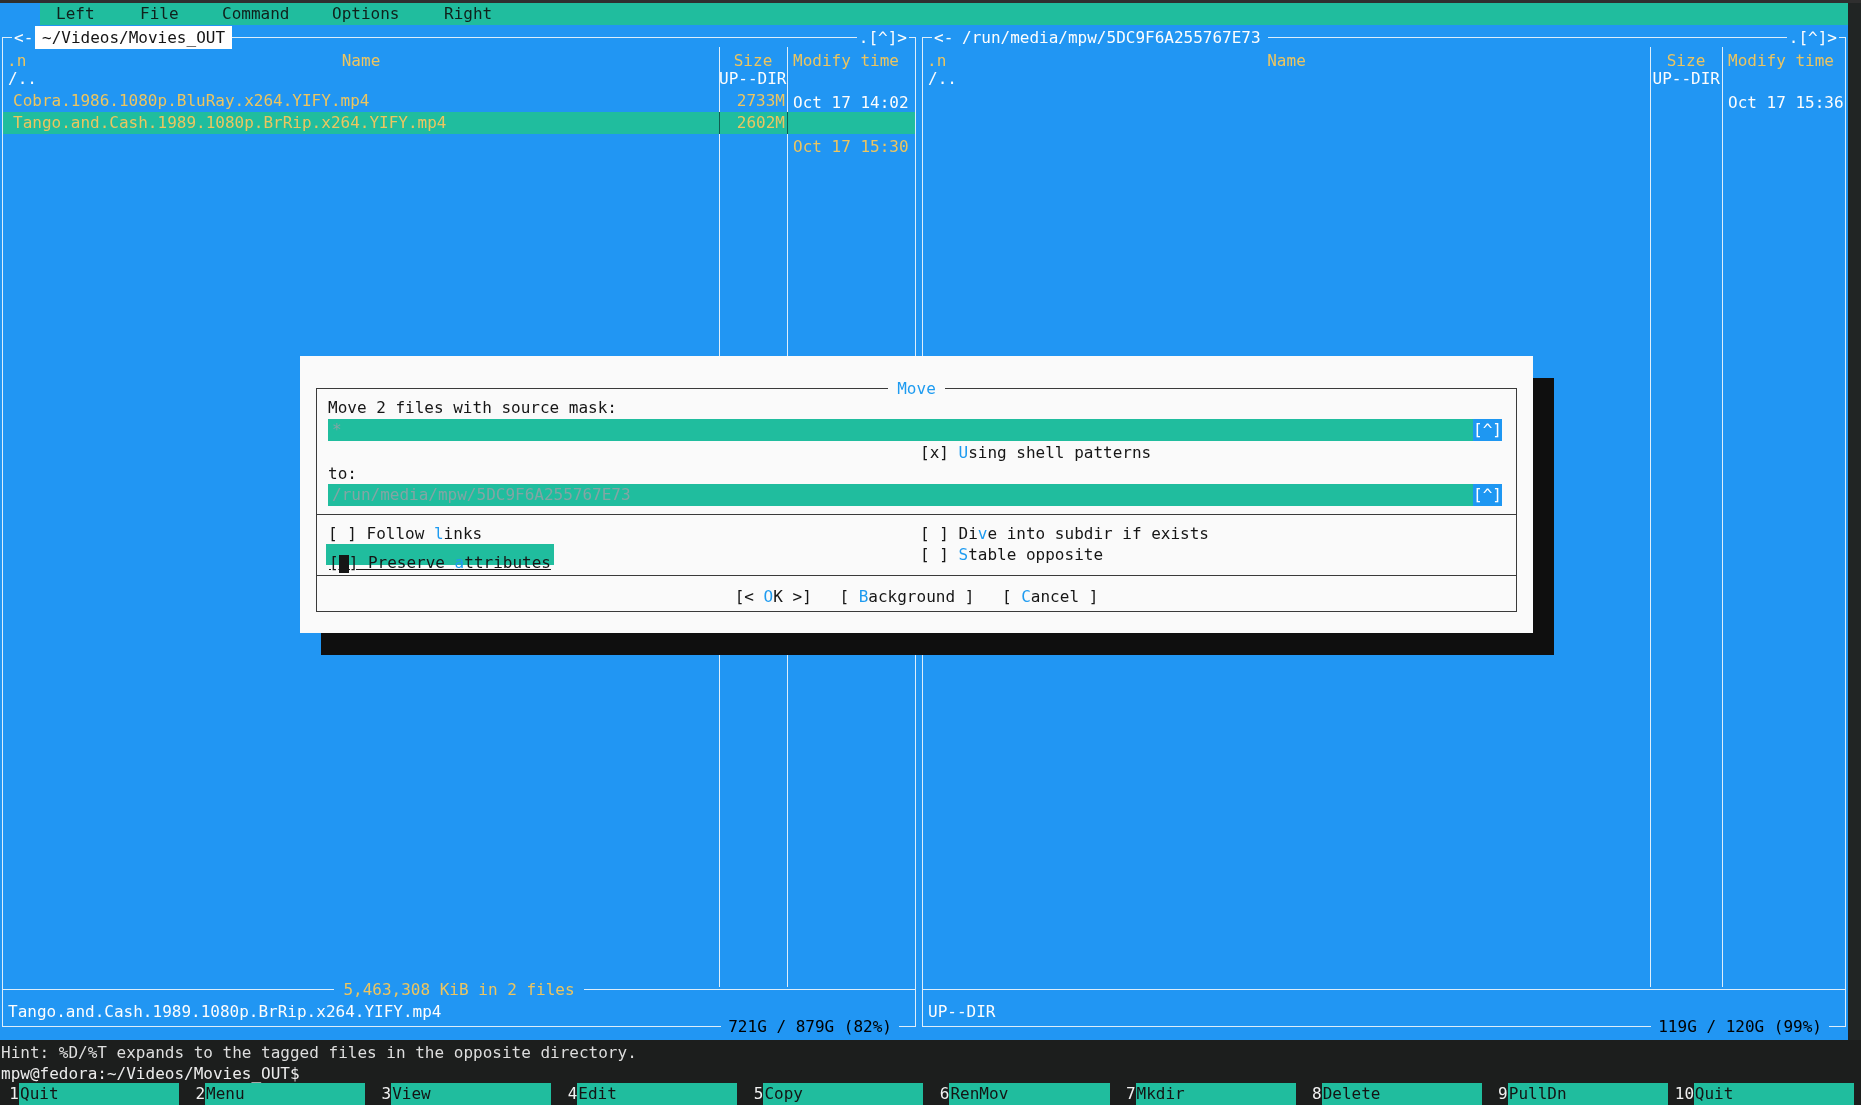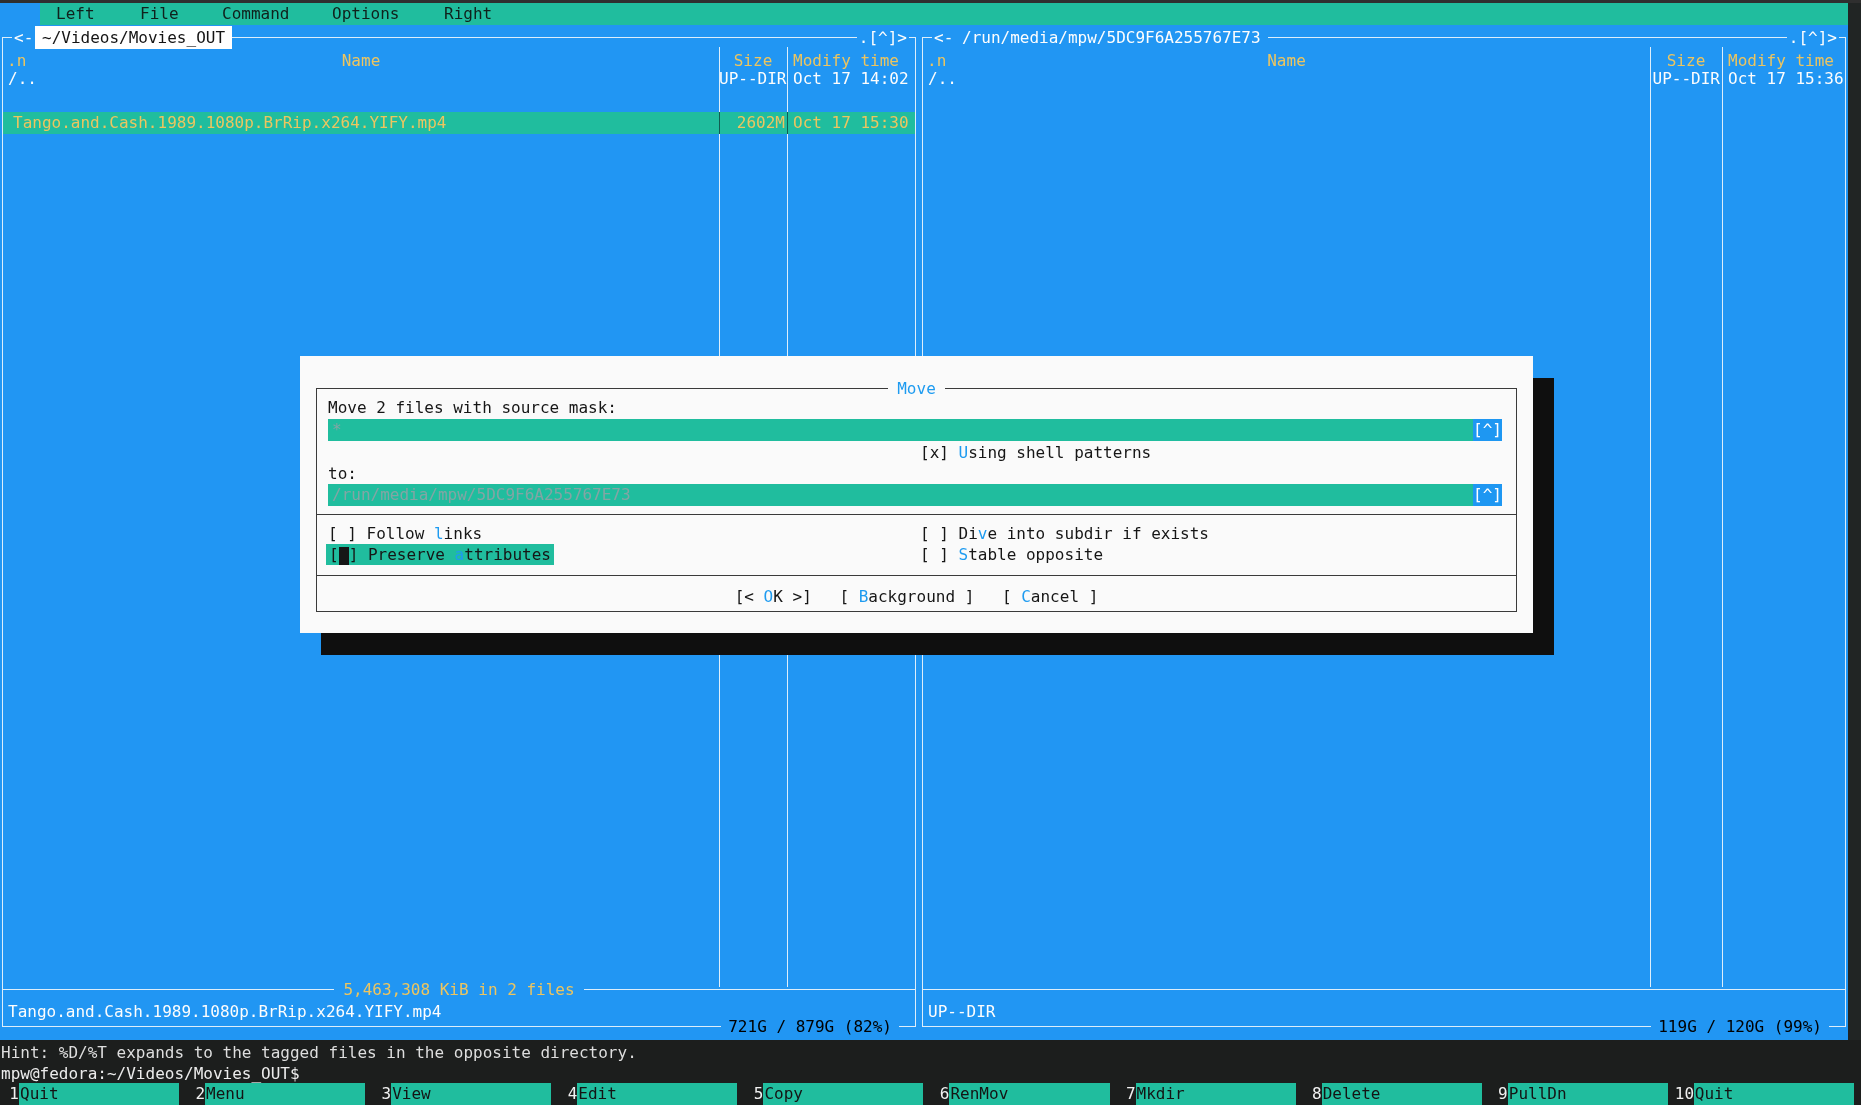--- a/index.html
+++ b/index.html
@@ -31,21 +31,21 @@
 
   .hdr { position:absolute; top:12px; height:21px; color:#edc55f; }
   .hdr-sort { left:4px; }
   .hdr-name { text-align:center; }
   .hdr-size { text-align:center; }
 
   .row { position:absolute; left:0; right:0; height:22px; line-height:22px; }
   .row .cell-name { position:absolute; left:0; padding-left:10px; overflow:hidden; white-space:pre; }
   .row.dir .cell-name { padding-left:5px; }
   .row .cell-size { position:absolute; text-align:right; white-space:pre; }
-  .row .cell-time { position:absolute; white-space:pre; }
+  .row .cell-time { position:absolute; white-space:pre;margin-top:24px; }
   .row.tagged { color:#edc55f; }
   .row.sel { background:#20bd9e; color:#edc55f; }
   .dsep { position:absolute; top:0; bottom:0; width:1px; background:rgba(10,40,40,.65); }
 
   
   .panel-left .vsep.s1 { left:716px; } .panel-left .vsep.s2 { left:784px; }
   .panel-left .hdr-name { left:0; width:716px; }
   .panel-left .hdr-size { left:716px; width:68px; }
   .panel-left .hdr-time { left:790px; }
   .panel-left .cell-name { width:714px; }
@@ -76,21 +76,21 @@
   .d-title span { background:#fafafa; padding:0 9px; color:#1e9bf0; }
   .d-label1 { position:absolute; left:28px; top:41px; }
   .d-label2 { position:absolute; left:28px; top:107px; }
   .d-input { position:absolute; left:28px; width:1174px; height:22px; background:#20bd9e; display:flex; line-height:22px; }
   .d-input1 { top:63px; } .d-input2 { top:128px; }
   .d-input-text { flex:1; padding-left:4px; color:#83a5a4; overflow:hidden; }
   .d-hist { width:29px; background:#1e97f2; color:#ffffff; text-align:center; cursor:pointer; }
   .d-check { position:absolute; height:21px; line-height:21px; cursor:default; }
   .cb-shell { left:620px; top:86px; }
   .cb-follow { left:28px; top:167px; }
-  .cb-preserve { left:26px; top:188px; background:#20bd9e; padding:0 3px; }
+  .cb-preserve { left:26px; top:188px; background:#20bd9e; padding:8px 3px;text-decoration:underline; }
   .cb-dive { left:620px; top:167px; }
   .cb-stable { left:620px; top:188px; }
   .cursor-block { display:inline-block; width:10px; height:18px; background:#161616; vertical-align:-3px; }
   .hot { color:#1e9bf0; }
   .d-hline { position:absolute; left:16px; right:16px; height:1px; background:#3a3a3a; }
   .h1 { top:158px; } .h2 { top:219px; }
   .d-buttons { position:absolute; top:230px; left:0; width:100%; text-align:center; }
   .d-btn { display:inline-block; margin:0 9px; cursor:pointer; }
 
   
@@ -128,20 +128,25 @@
     <span class="hdr hdr-sort" data-bind="left_panel.sort_indicator">.n</span>
     <span class="hdr hdr-name" data-bind="left_panel.columns.name">Name</span>
     <span class="hdr hdr-size" data-bind="left_panel.columns.size">Size</span>
     <span class="hdr hdr-time" style="position:absolute; top:12px;" data-bind="left_panel.columns.mtime">Modify time</span>
 
     <div class="row dir" style="top:30px">
       <span class="cell-name" data-bind="left_panel.rows.0.name">/..</span>
       <span class="cell-size" data-bind="left_panel.rows.0.size">UP--DIR</span>
       <span class="cell-time" data-bind="left_panel.rows.0.mtime">Oct 17 14:02</span>
     </div>
+    <div class="row tagged" style="top:52px">
+      <span class="cell-name" data-bind="left_panel.rows.1.name">Cobra.1986.1080p.BluRay.x264.YIFY.mp4</span>
+      <span class="cell-size" data-bind="left_panel.rows.1.size">2733M</span>
+      <span class="cell-time" data-bind="left_panel.rows.1.mtime">Oct 17 15:02</span>
+    </div>
     <div class="row tagged sel" style="top:74px">
       <span class="cell-name" data-bind="left_panel.rows.2.name">Tango.and.Cash.1989.1080p.BrRip.x264.YIFY.mp4</span>
       <span class="cell-size" data-bind="left_panel.rows.2.size">2602M</span>
       <span class="cell-time" data-bind="left_panel.rows.2.mtime">Oct 17 15:30</span>
       <span class="dsep" style="left:716px"></span>
       <span class="dsep" style="left:784px"></span>
     </div>
 
     <div class="sumline"></div>
     <div class="sumtext"><span data-bind="left_panel.summary">5,463,308 KiB in 2 files</span></div>

